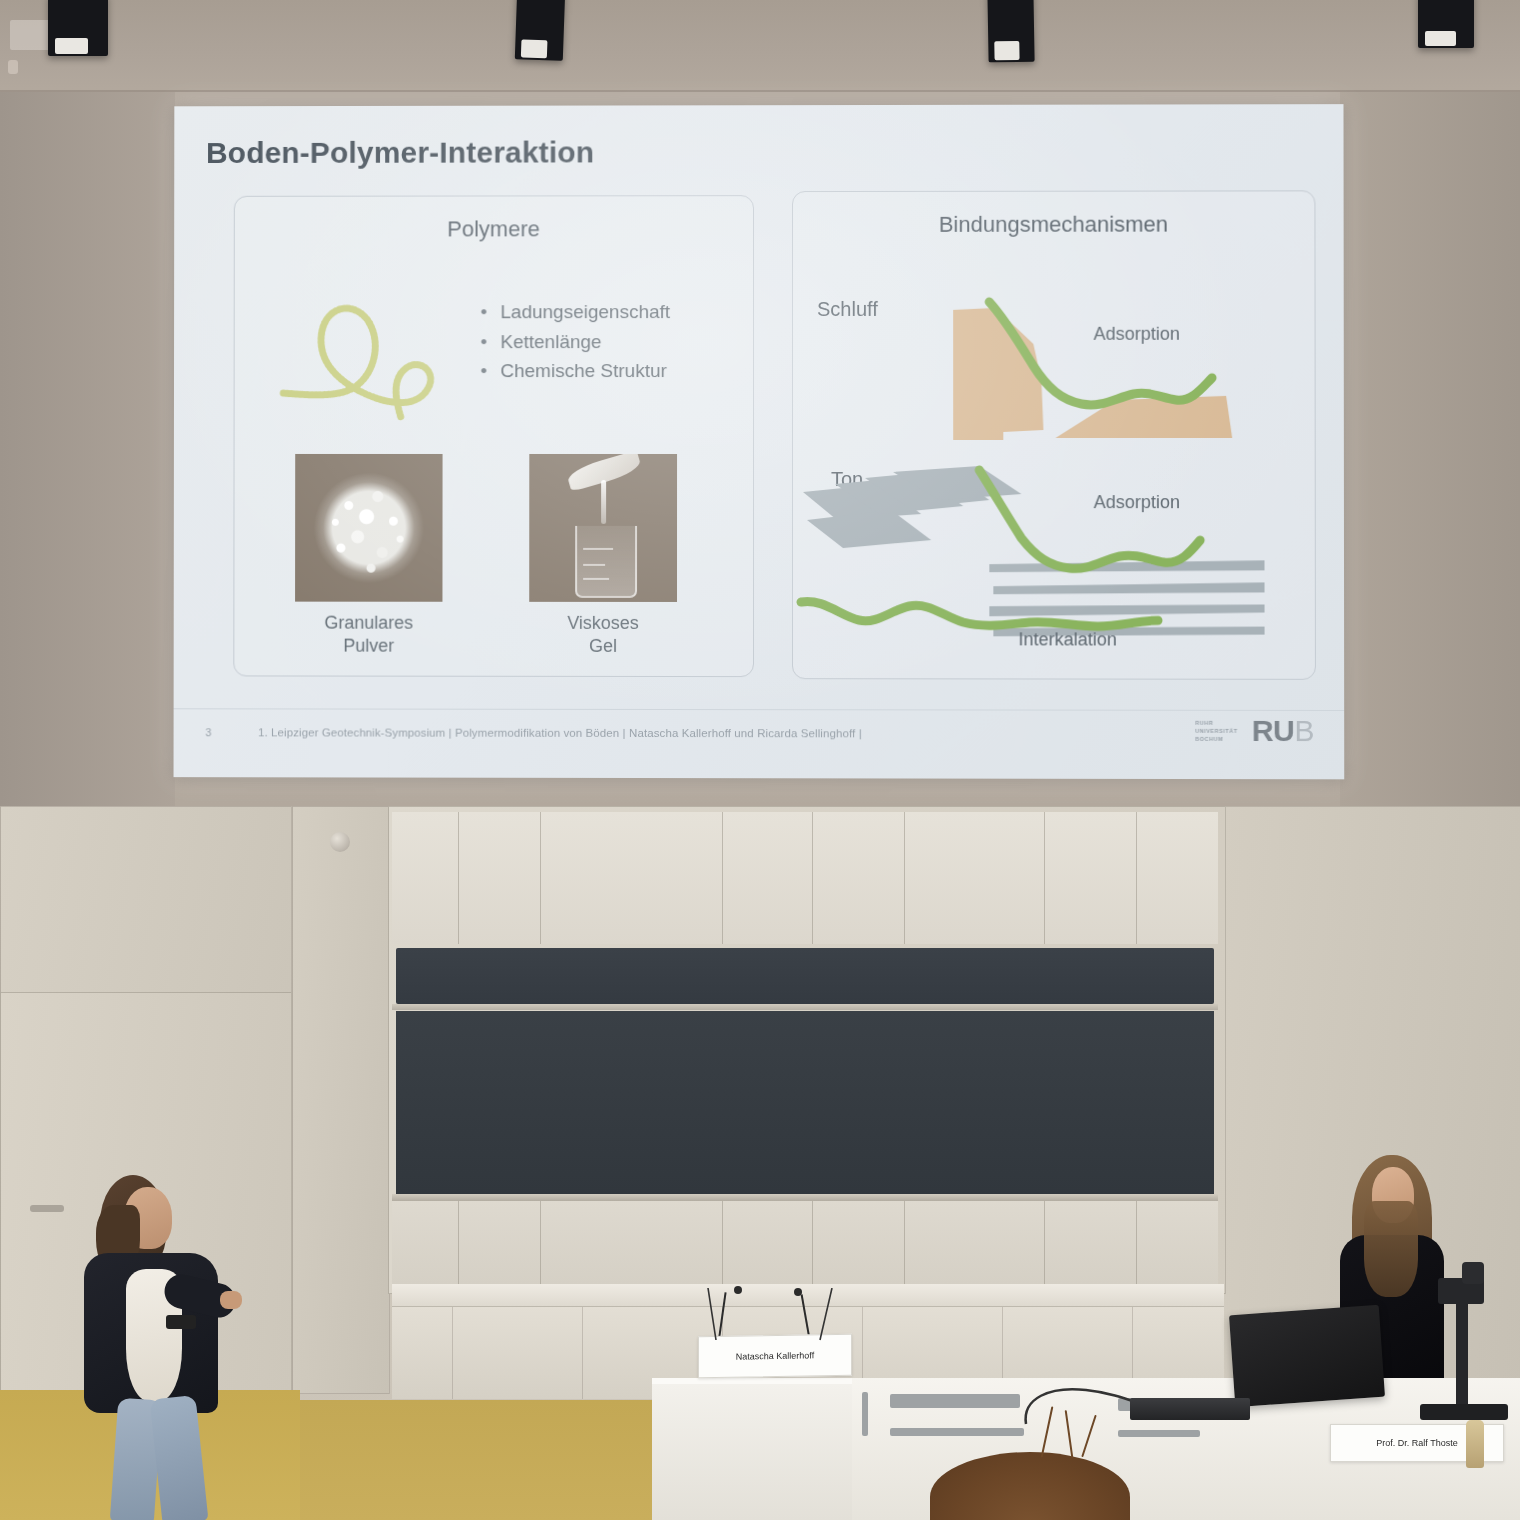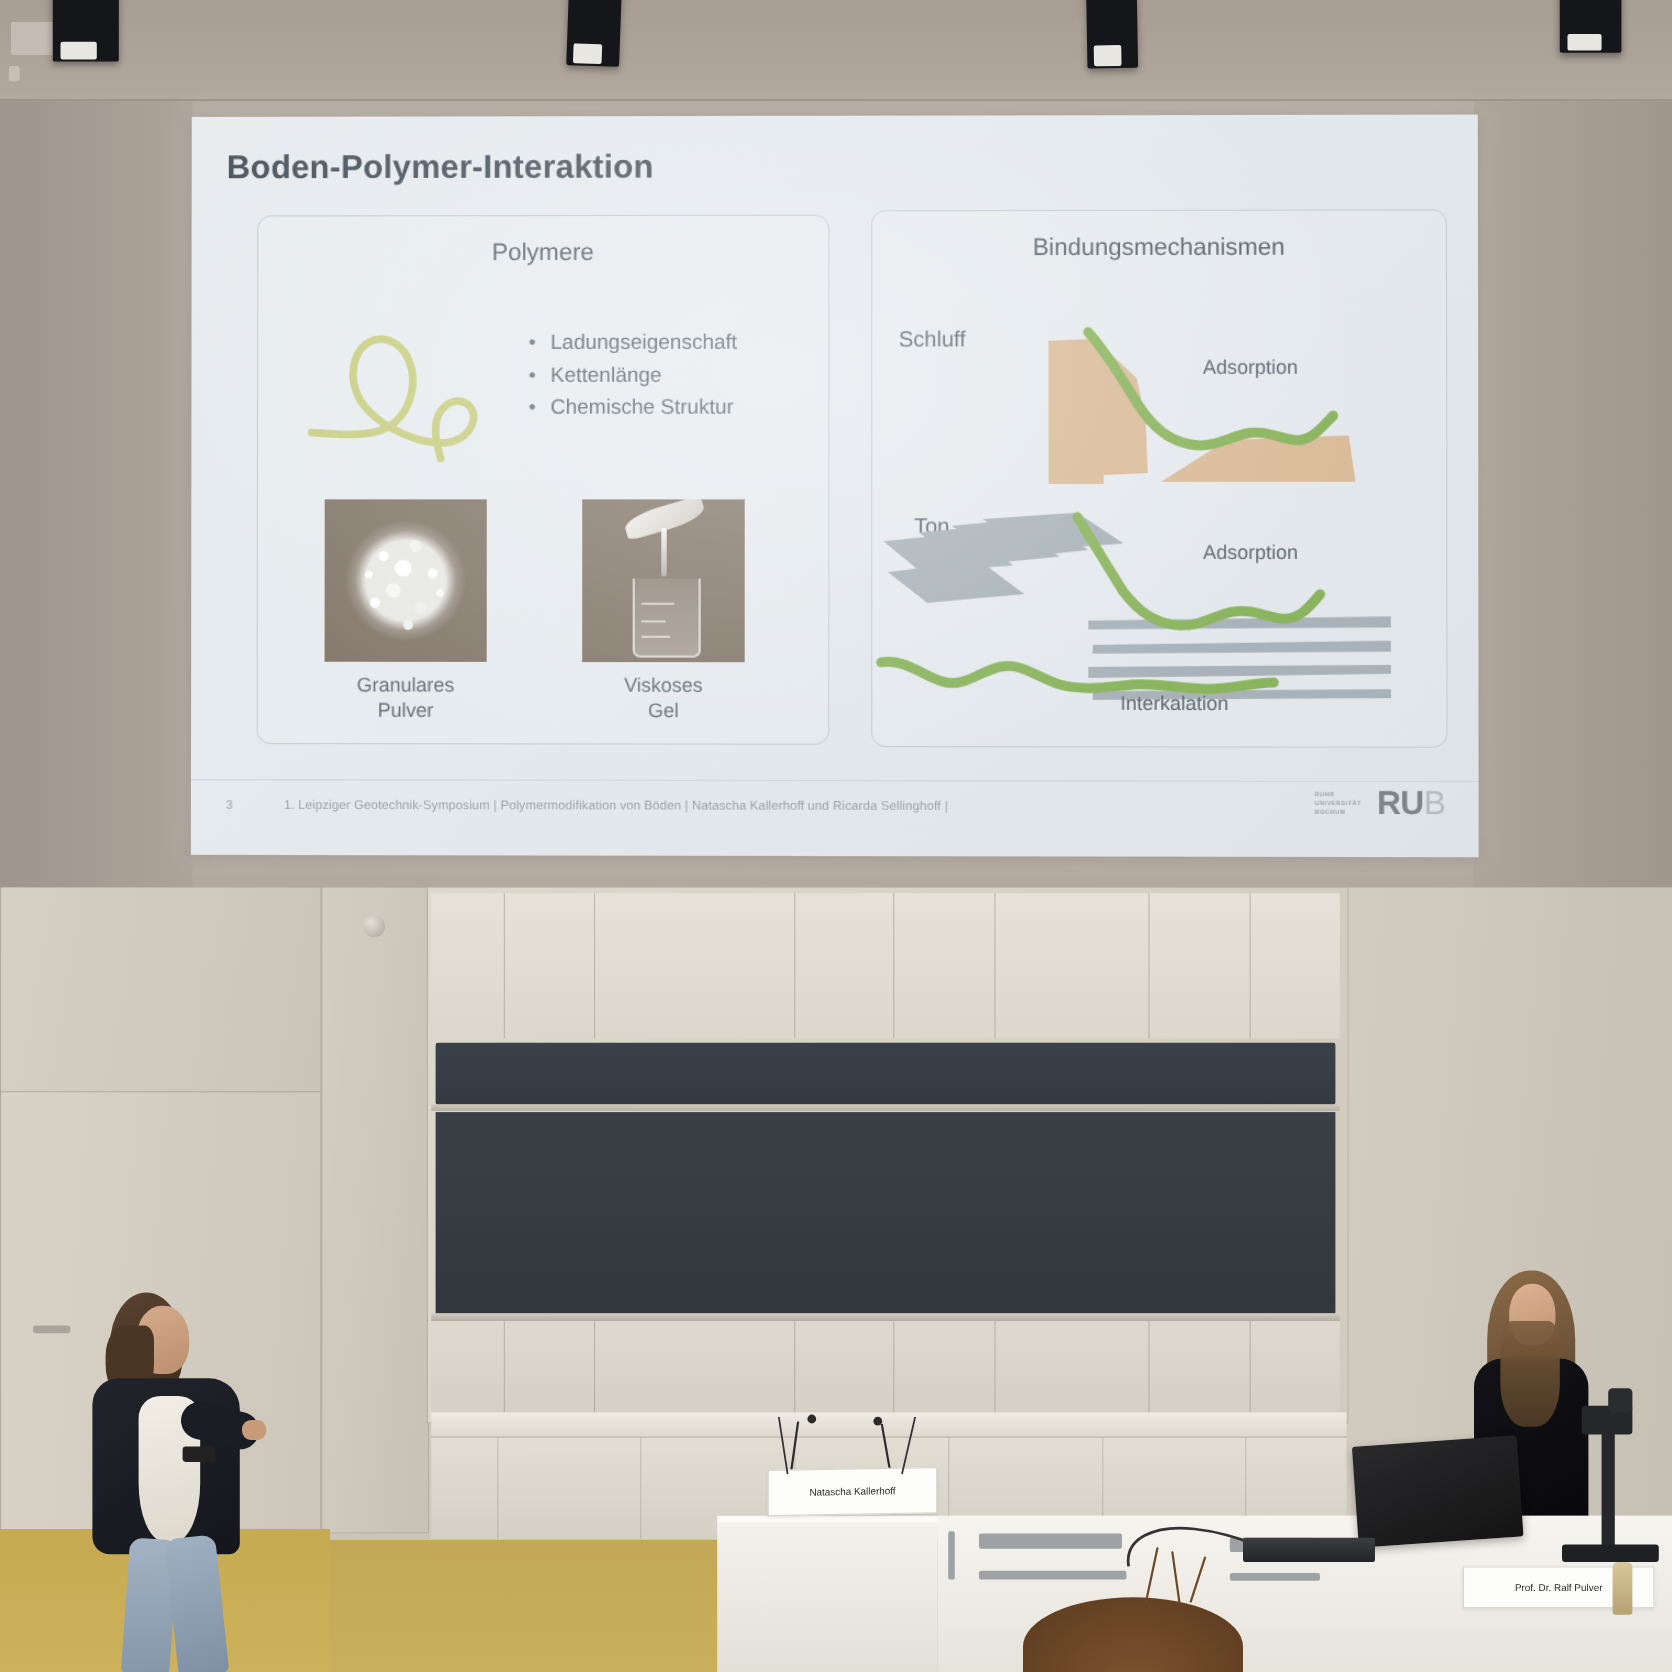--- a/index.html
+++ b/index.html
@@ -403,21 +403,21 @@
   <div class="mic" style="left:806px;top:1294px;height:62px;transform:rotate(-10deg);"></div>
   <div class="mic-head" style="left:794px;top:1288px;"></div>
   <svg style="position:absolute;left:1020px;top:1382px;" width="170" height="44">
     <path d="M6,42 C2,16 30,4 66,8 C104,12 124,26 150,30" fill="none" stroke="#333" stroke-width="2.5"></path>
   </svg>
 
   <div class="plate plate-1">
     <span>Natascha Kallerhoff</span>
   </div>
   <div class="plate plate-2">
-    <span>Prof. Dr. Ralf Pulver</span>
+    <span>Prof. Dr. Ralf Thoste</span>
   </div>
   <svg style="position:absolute;left:692px;top:1288px;" width="170" height="56">
     <path d="M16,0 L24,52" fill="none" stroke="#333" stroke-width="1.6"></path>
     <path d="M140,0 L128,52" fill="none" stroke="#333" stroke-width="1.6"></path>
   </svg>
 
   <div class="monitor"></div>
   <div class="laptop"></div>
   <div class="cam-stand"></div>
   <div class="cam-head"></div>

